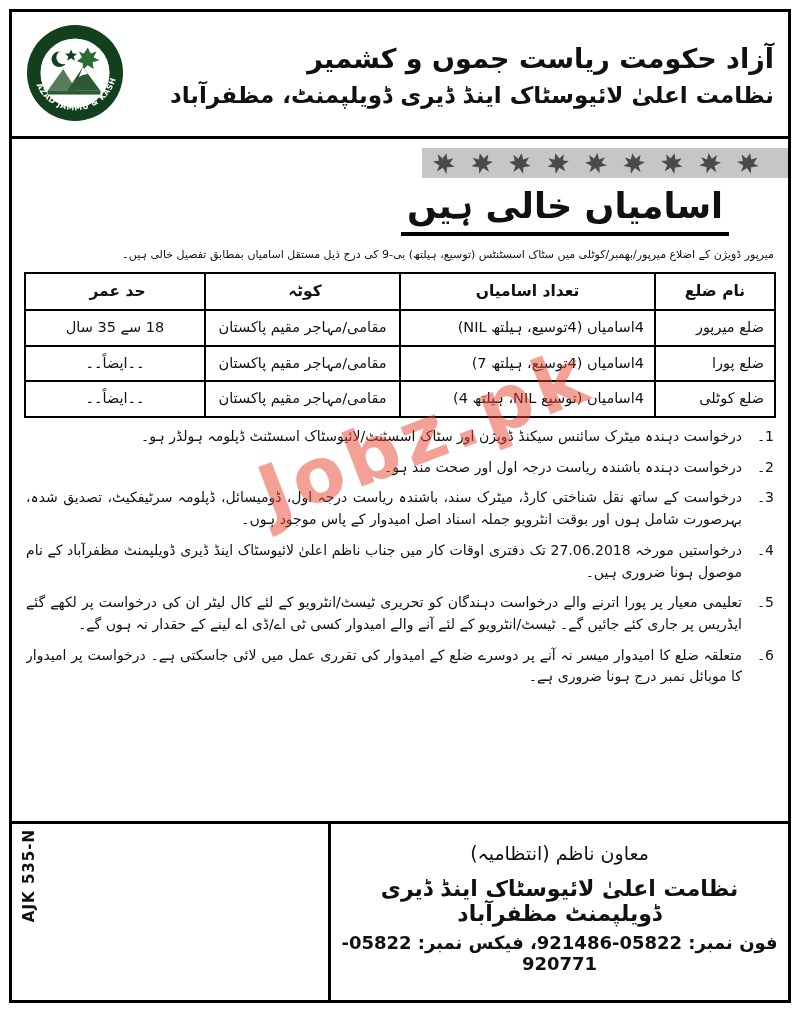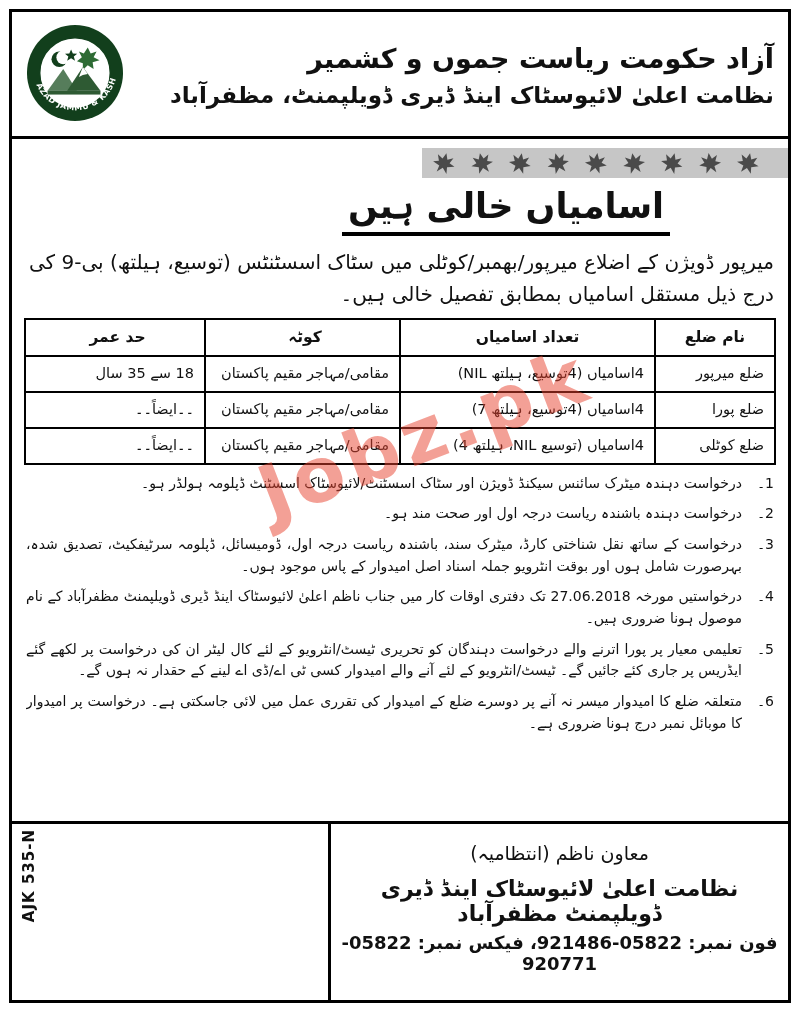--- a/index.html
+++ b/index.html
@@ -22,35 +22,35 @@
   
   .hdr { display:flex; align-items:center; padding:12px 14px 6px; }
   .logo-wrap { width:104px; flex:none; }
   .titles { flex:1; direction:rtl; text-align:right; padding-left:4px; }
   .t1 { font-size:27px; font-weight:bold; line-height:1.25; }
   .t2 { font-size:23px; font-weight:bold; margin-top:6px; }
   .hdr-rule { border-top:3px solid #000; margin:4px 0 0; }
   
   .band-row { display:flex; justify-content:flex-end; margin-top:9px; }
   
-  .title-row { text-align:left; padding-left:330px; margin-top:8px; }
+  .title-row { text-align:center; padding-left:330px; margin-top:8px; }
   .vacancy-title {
     display:inline-block; direction:rtl;
     font-size:35px; font-weight:bold;
     border-bottom:4px solid #000; padding:0 6px 6px;
   }
   
-  .intro { direction:rtl; text-align:right; margin:10px 14px 6px; font-size:20px; line-height:1.6; }
+  .intro { direction:rtl; text-align:right; margin:10px 14px 6px; font-size:11px; line-height:1.6; }
   
   table { margin:2px 12px; border-collapse:collapse; direction:rtl; width:calc(100% - 24px); }
   th, td { border:2px solid #000; padding:6px 10px; font-size:14.5px; line-height:1.5; }
   th { font-weight:bold; font-size:15.5px; }
   th.center { text-align:center;padding-left:15px; }
   td.right { text-align:right; }
-  td.center { }
+  td.center { text-align:center; }
   
   .note { direction:rtl; text-align:right; margin:12px 14px 4px; font-size:14.5px; }
   .conds { margin:6px 14px 0; flex:1; overflow:hidden; }
   .cond-item { display:flex; direction:rtl; gap:8px; margin-bottom:9px; font-size:14px; line-height:1.55; }
   .cond-num { flex:none; min-width:24px; }
   .cond-text { flex:1; text-align:justify; text-align-last:right; }
   
   .bottom-rule { border-top:3px solid #000; }
   .bottom { display:flex; height:176px; flex:none; }
   .bottom-left { width:316px; flex:none; }

